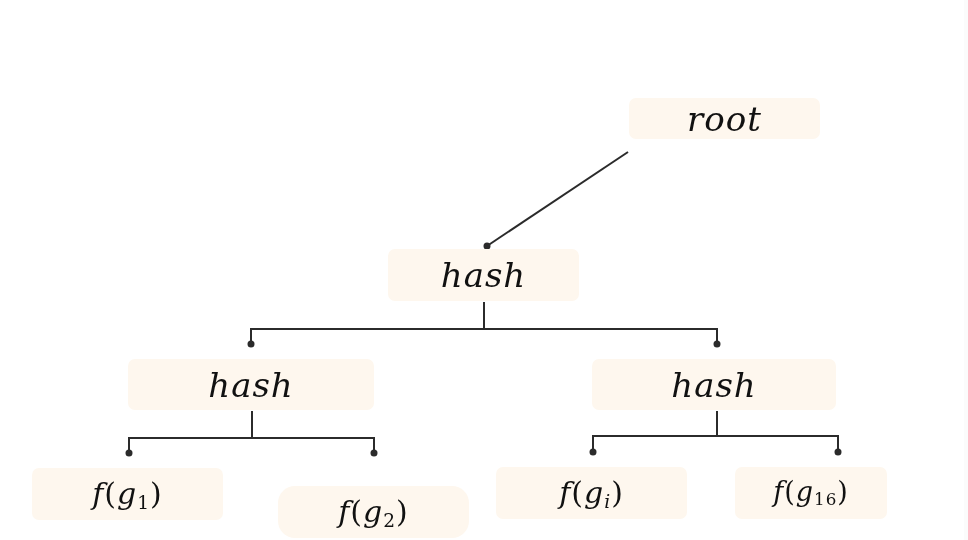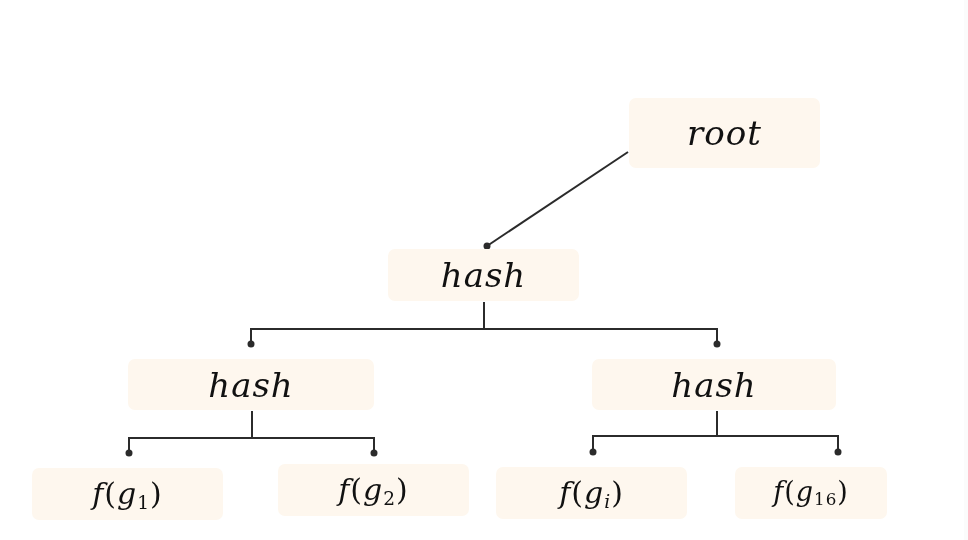--- a/index.html
+++ b/index.html
@@ -31,41 +31,41 @@
     <circle cx="487" cy="246" r="3.5"></circle>
     <circle cx="251" cy="344" r="3.5"></circle>
     <circle cx="717" cy="344" r="3.5"></circle>
     <circle cx="129" cy="453" r="3.5"></circle>
     <circle cx="374" cy="453" r="3.5"></circle>
     <circle cx="593" cy="452" r="3.5"></circle>
     <circle cx="838" cy="452" r="3.5"></circle>
   </g>
 </svg>
 
-<div class="node" style="left:629px;top:98px;width:191px;height:70px;">
+<div class="node" style="left:629px;top:98px;width:191px;height:41px;">
   <span class="lbl">root</span>
 </div>
 
 <div class="node" style="left:388px;top:249px;width:191px;height:52px;">
   <span class="lbl">hash</span>
 </div>
 
 <div class="node" style="left:128px;top:359px;width:246px;height:51px;">
   <span class="lbl">hash</span>
 </div>
 
 <div class="node" style="left:592px;top:359px;width:244px;height:51px;">
   <span class="lbl">hash</span>
 </div>
 
 <div class="node leaf" style="left:32px;top:468px;width:191px;height:52px;">
   <span class="lbl"><i>f</i>(<i>g</i><sub>1</sub>)</span>
 </div>
 
-<div class="node leaf" style="left:278px;top:464px;width:191px;height:52px;">
+<div class="node leaf" style="left:278px;top:486px;width:191px;height:52px;border-radius:17px;">
   <span class="lbl"><i>f</i>(<i>g</i><sub>2</sub>)</span>
 </div>
 
 <div class="node leaf" style="left:496px;top:467px;width:191px;height:52px;text-align:center;">
   <span class="lbl"><i>f</i>(<i>g</i><sub style="font-style:italic">i</sub>)</span>
 </div>
 
 <div class="node leaf" style="left:735px;top:467px;width:152px;height:52px;">
   <span class="lbl" style="font-size:27px;"><i>f</i>(<i>g</i><sub>16</sub>)</span>
 </div>

